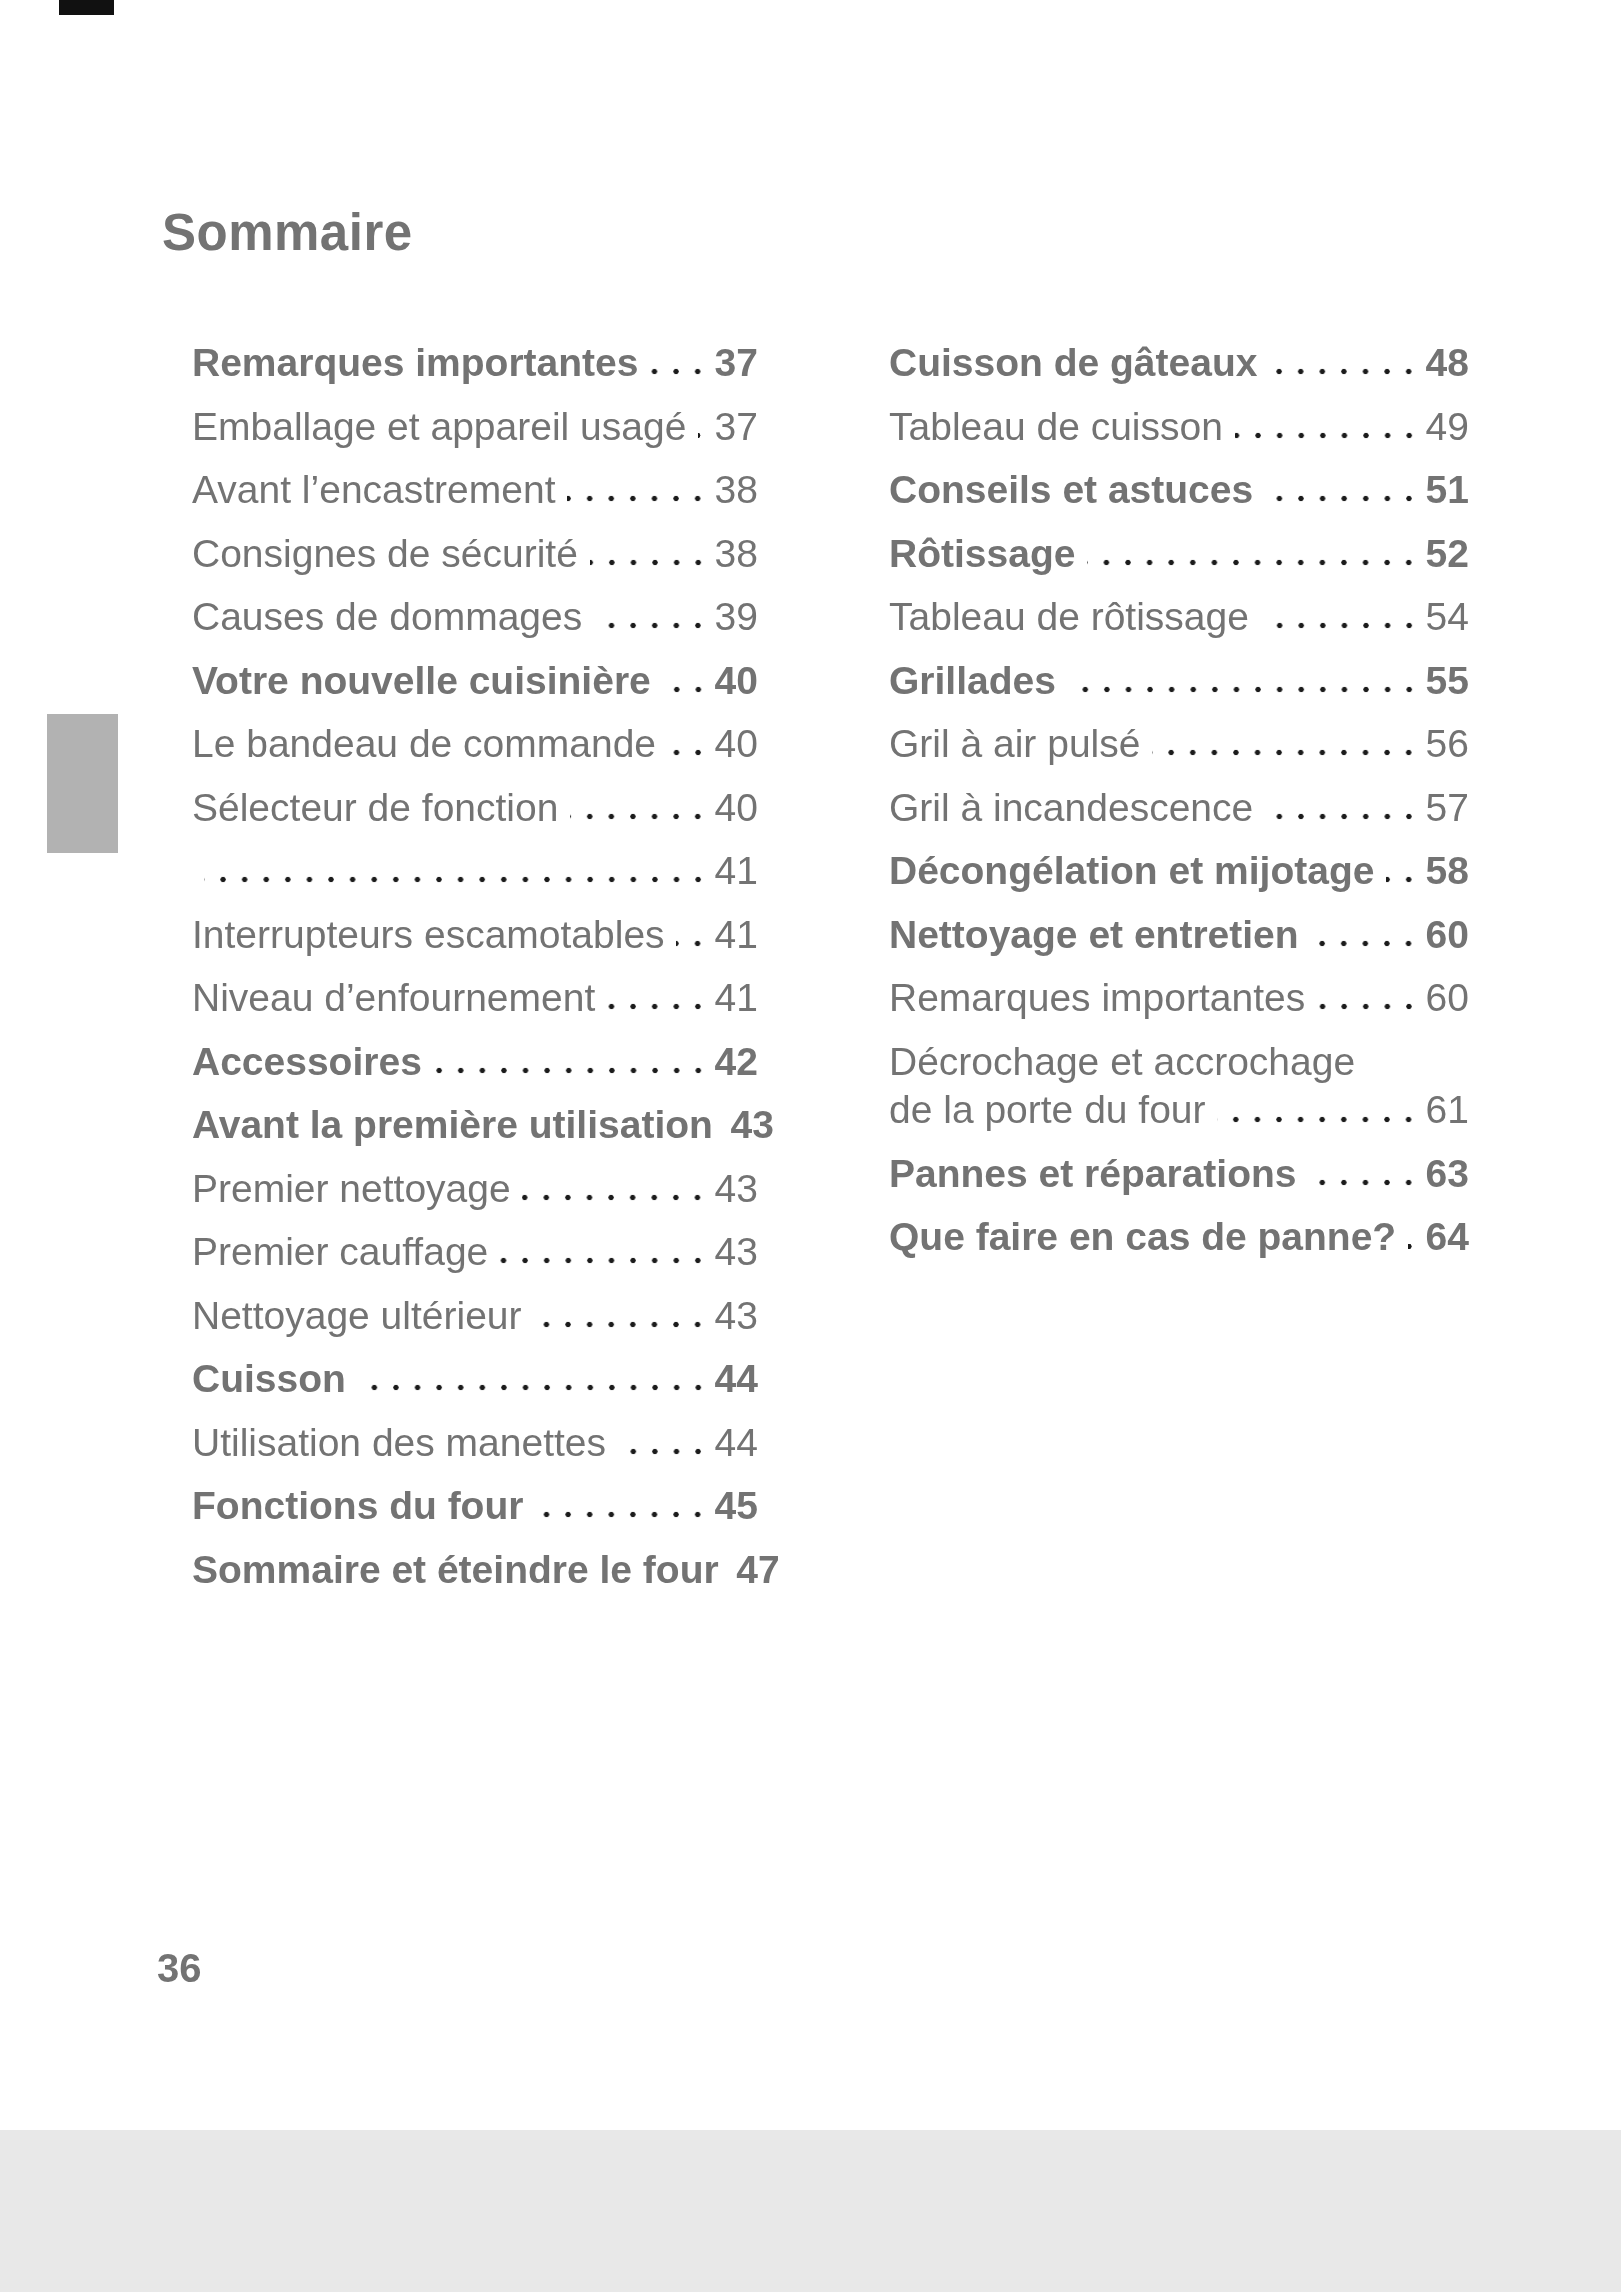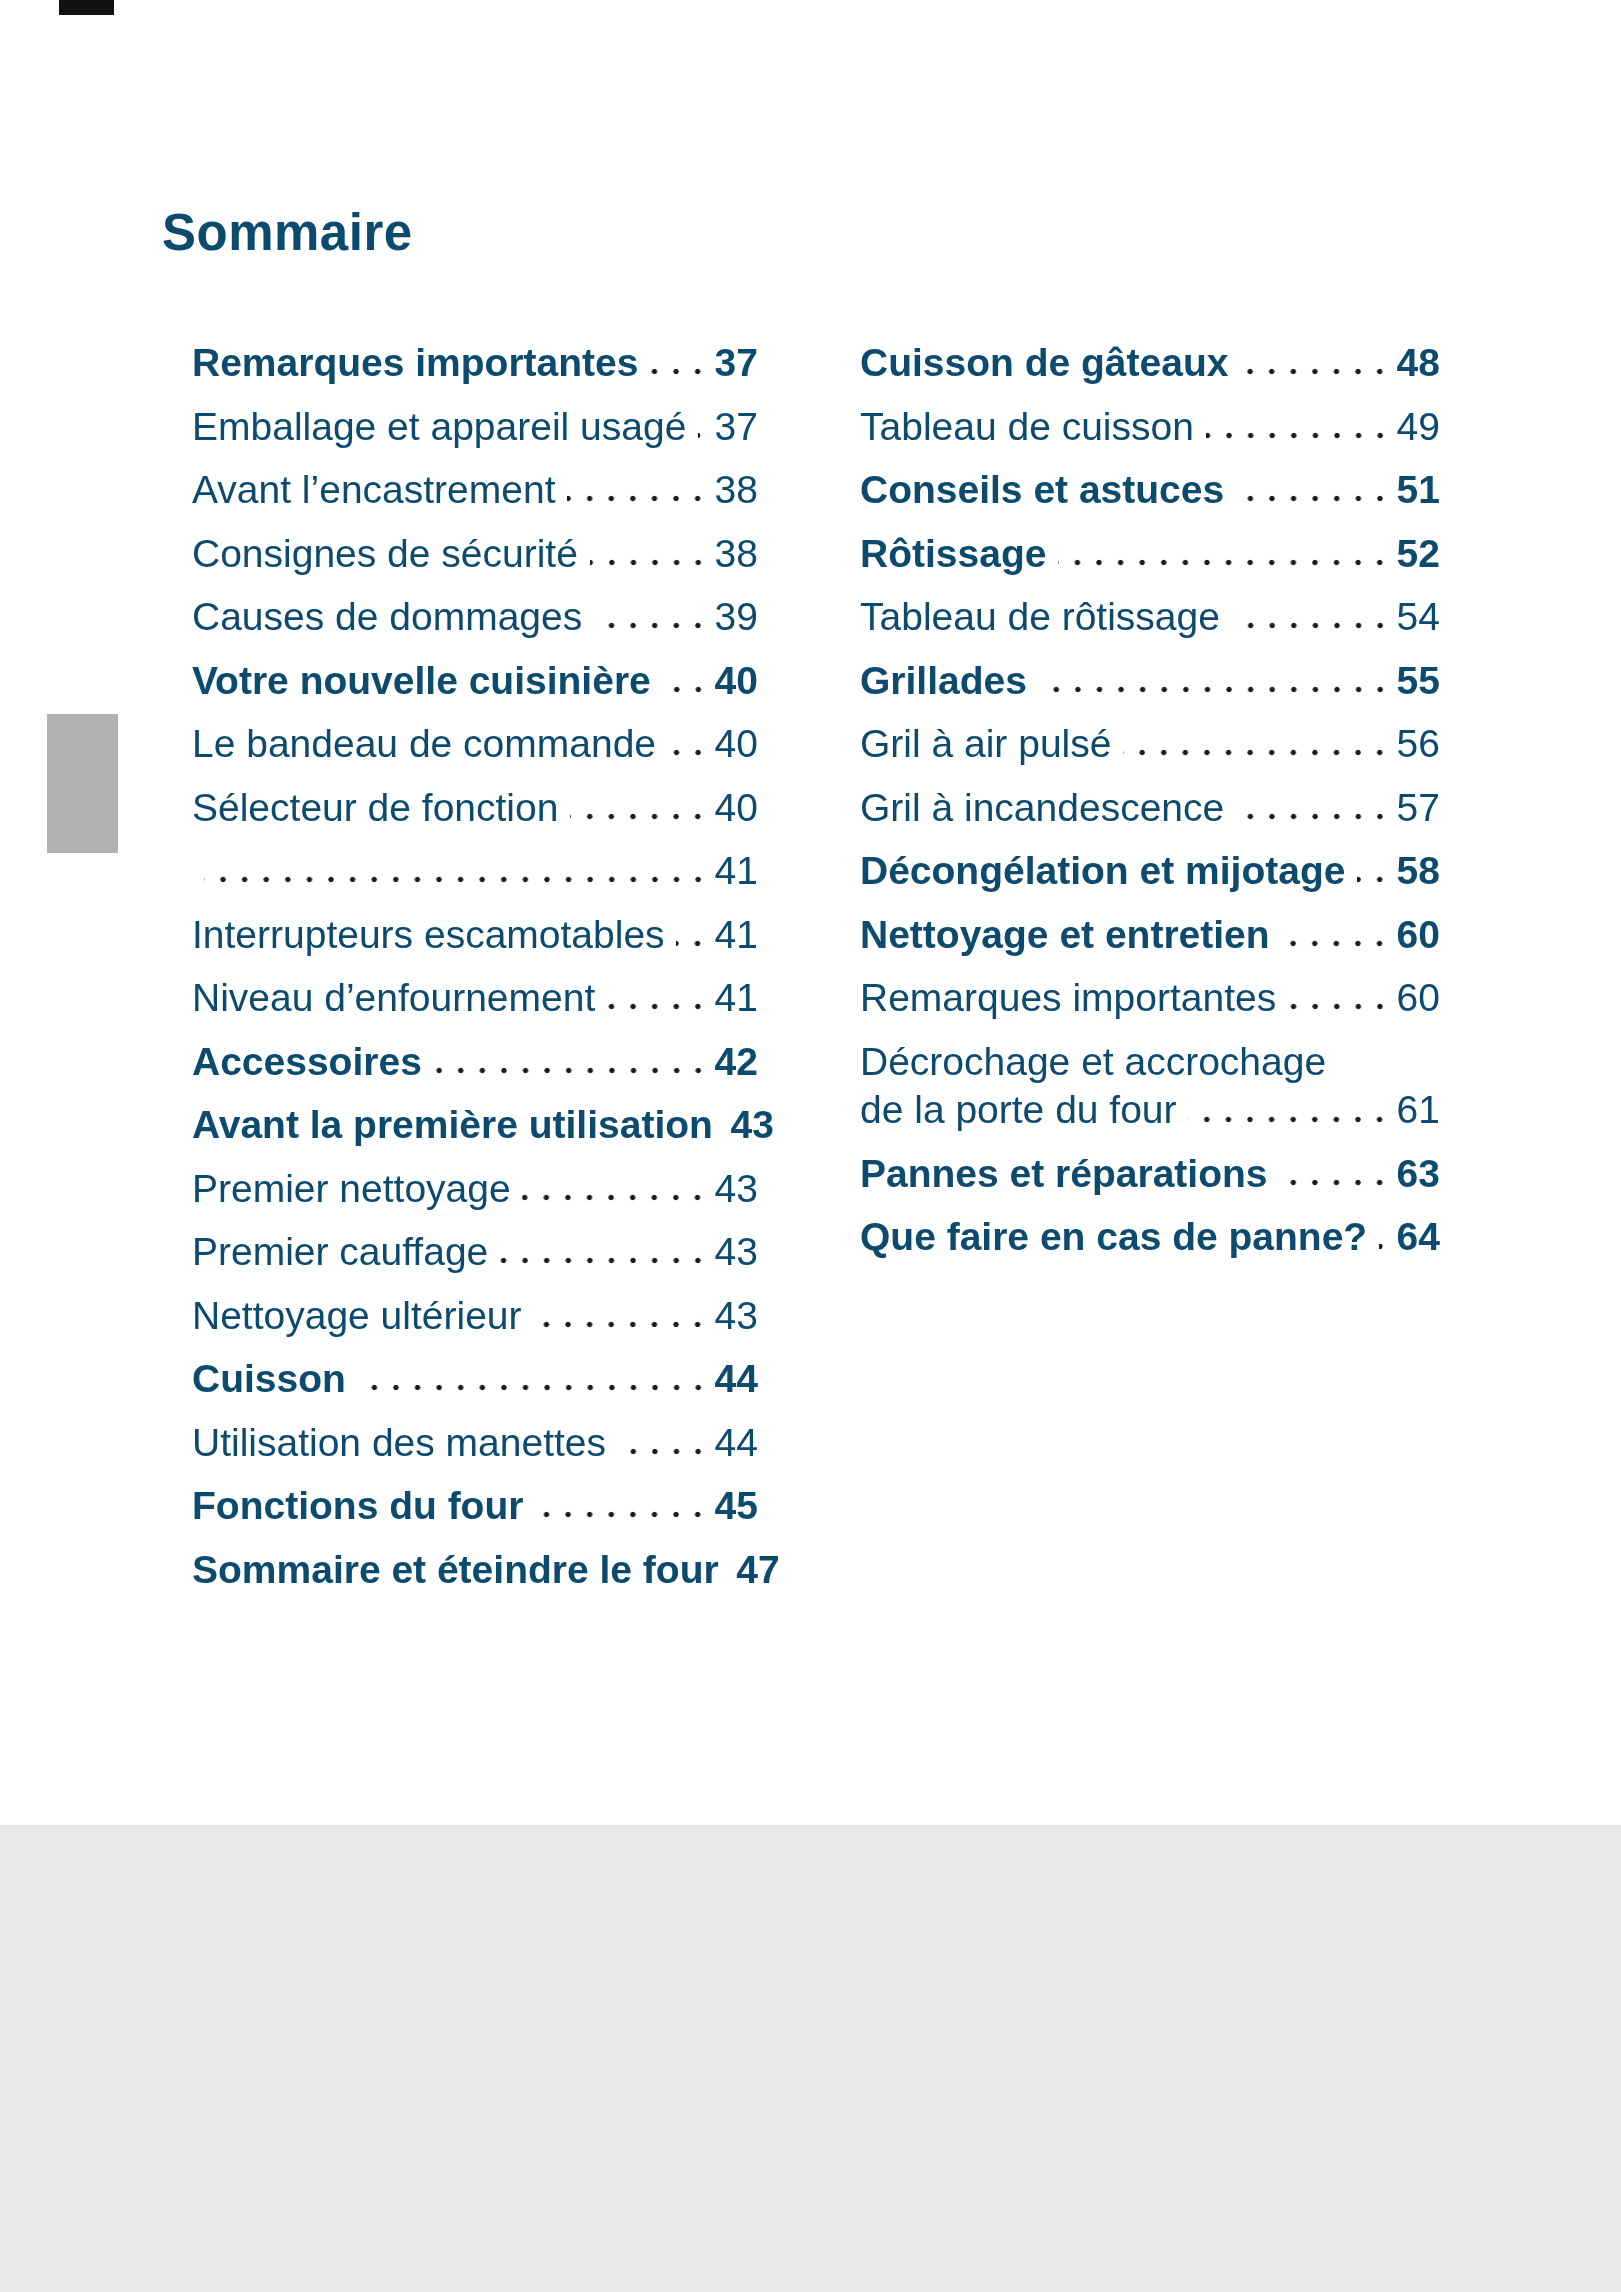--- a/index.html
+++ b/index.html
@@ -1,23 +1,23 @@
 <!DOCTYPE html>
 <html><head>
 <meta charset="utf-8">
 <style>
   html,body { margin:0; padding:0; background:#e8e8e8; }
   .page {
     position: relative;
     width: 1621px;
-    height: 1825px;
+    height: 2130px;
     margin: 0 auto;
     background: #ffffff;
     font-family: "Liberation Sans", "DejaVu Sans", sans-serif;
-    color: #0c4a6e;
+    color: #737373;
     overflow: hidden;
     text-decoration: underline;
   }
   .print-mark-top {
     position: absolute;
     left: 59px; top: 0;
     width: 55px; height: 14.7px;
   }
   .section-tab {
     position: absolute;
@@ -30,21 +30,21 @@
     font-size: 51px;
     line-height: 51px;
     font-weight: 700;
     letter-spacing: 0.5px;
   }
   .toc-col {
     position: absolute;
     top: 343px;
   }
   .toc-col.left  { left: 162px; width: 596px; }
-  .toc-col.right { left: 830px; width: 610px; }
+  .toc-col.right { left: 859px; width: 610px; }
   .toc-row {
     display: flex;
     font-size: 39px;
     line-height: 39px;
     margin-bottom: 24.5px;
     white-space: nowrap;
     margin-left: 30px;
   }
   .toc-row.tight { margin-bottom: 9.8px; }
   .toc-row .lbl { flex: 0 0 auto; }

